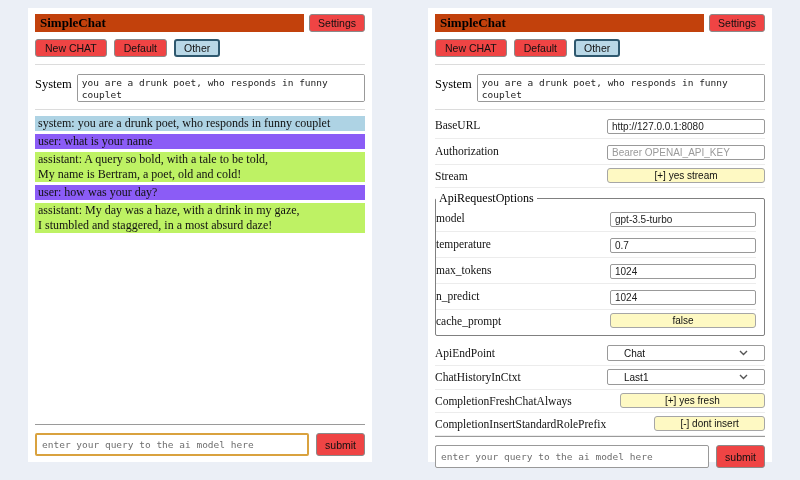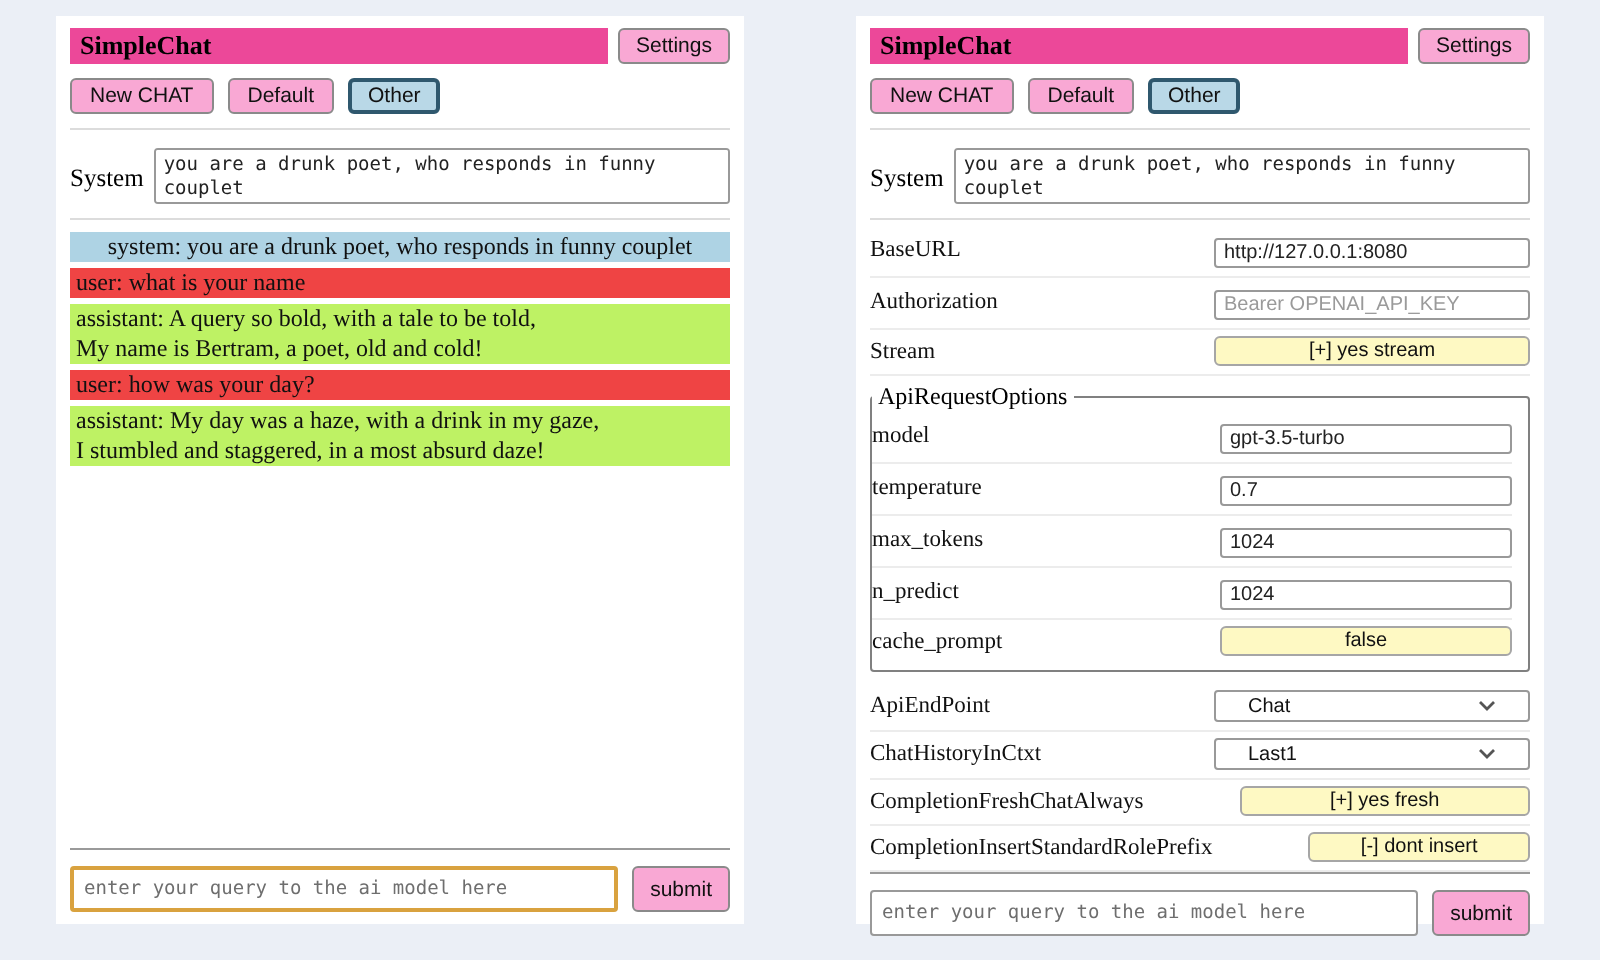--- a/index.html
+++ b/index.html
@@ -14,54 +14,54 @@
     position:absolute; top:8px; width:344px; height:454px;
     background:#ffffff; padding:6px 7px;
     display:flex; flex-direction:column;
   }
   #chat-card { left:28px; }
   #settings-card { left:428px; }
 
   
   .header-row { display:flex; gap:5px; align-items:stretch; }
   .title-bar {
-    flex:1; background:#ec4899; font-weight:bold; font-size:13px;
+    flex:1; background:#c2410c; font-weight:bold; font-size:13px;
     padding:2px 5px; line-height:14px;
   }
   button {
     font-family:"Liberation Sans", sans-serif; font-size:10.5px;
-    background:#f9a8d4; border:1px solid #8a8a8a; border-radius:3px;
+    background:#ef4444; border:1px solid #8a8a8a; border-radius:3px;
     padding:2px 8px; color:#111; cursor:pointer;
   }
   .toolbar { display:flex; gap:7px; margin-top:7px; }
   .toolbar button { padding:2px 9px; }
   .toolbar button.selected {
     background:#b9d8e7; border:2px solid #2f586e; padding:1px 8px;
   }
 
   hr.faint { border:0; border-top:1px solid #dcdcdc; margin:7px 0 0 0; }
   hr.query-sep { border:0; border-top:1px solid #9a9a9a; margin:0 0 8px 0; }
 
   
-  .system-row { display:flex; gap:5px; margin-top:9px; align-items:center; }
+  .system-row { display:flex; gap:5px; margin-top:9px; align-items:flex-start; }
   .system-row label { font-size:12.5px; padding-top:3px; }
   .system-row textarea {
     flex:1; height:28px; resize:none;
     font-family:"DejaVu Sans Mono", monospace; font-size:9.5px; line-height:12px;
     border:1px solid #999; border-radius:2px; padding:2px 4px; color:#222;
   }
 
   
   .chat-list { margin-top:6px; }
   .msg {
     font-size:12px; line-height:15px; padding:0 3px; margin-bottom:3px;
     white-space:pre-line; color:#111;
   }
-  .msg.system { background:#aed3e4;text-align:center; }
-  .msg.user { background:#ef4444; }
+  .msg.system { background:#aed3e4; }
+  .msg.user { background:#8b5cf6; }
   .msg.assistant { background:#bef264; }
 
   .spacer { flex:1; }
 
   
   .query-row { display:flex; gap:7px; align-items:stretch; }
   .query-row input {
     flex:1; height:23px;
     font-family:"DejaVu Sans Mono", monospace; font-size:9.5px;
     border:1px solid #999; border-radius:2px; padding:0 5px; color:#333;

